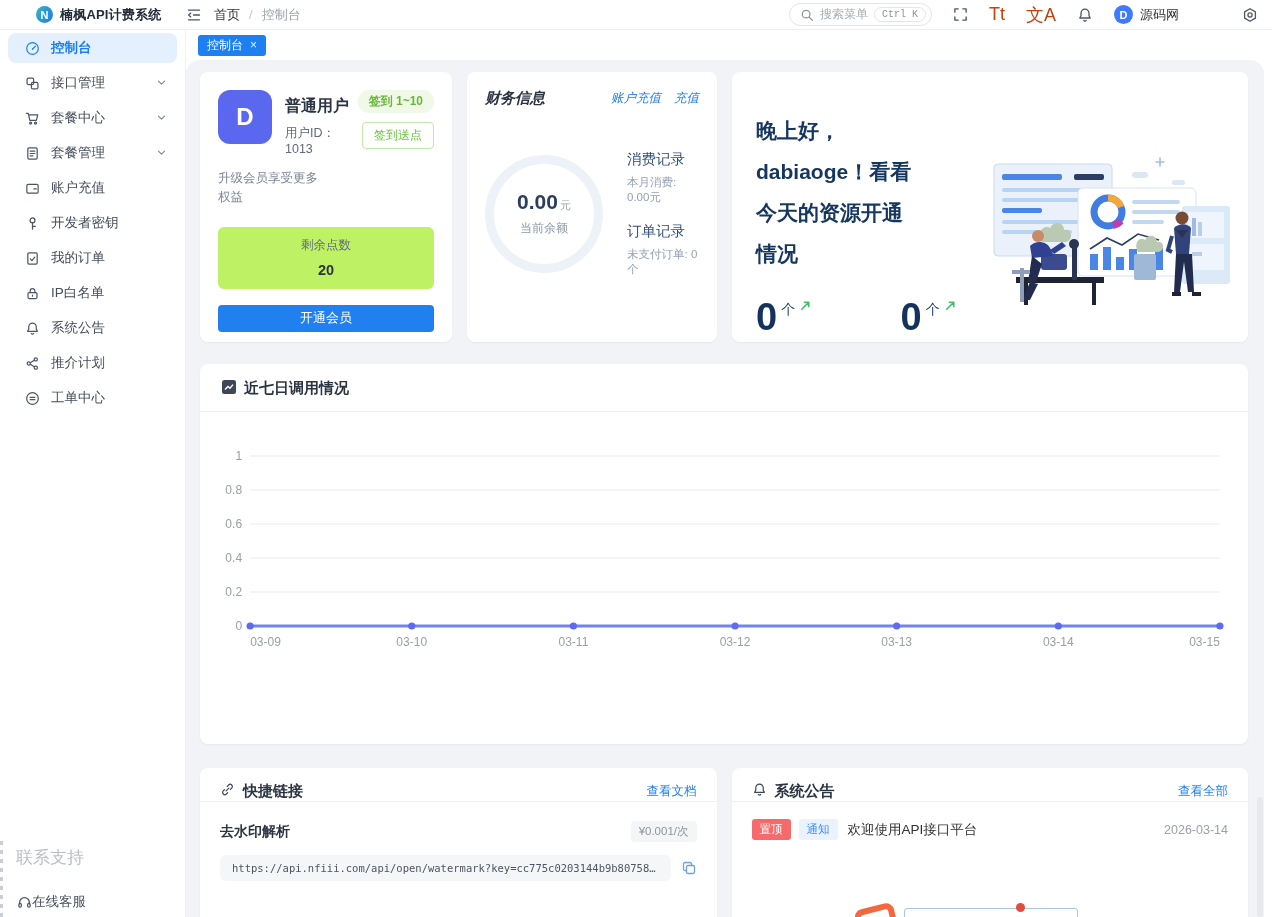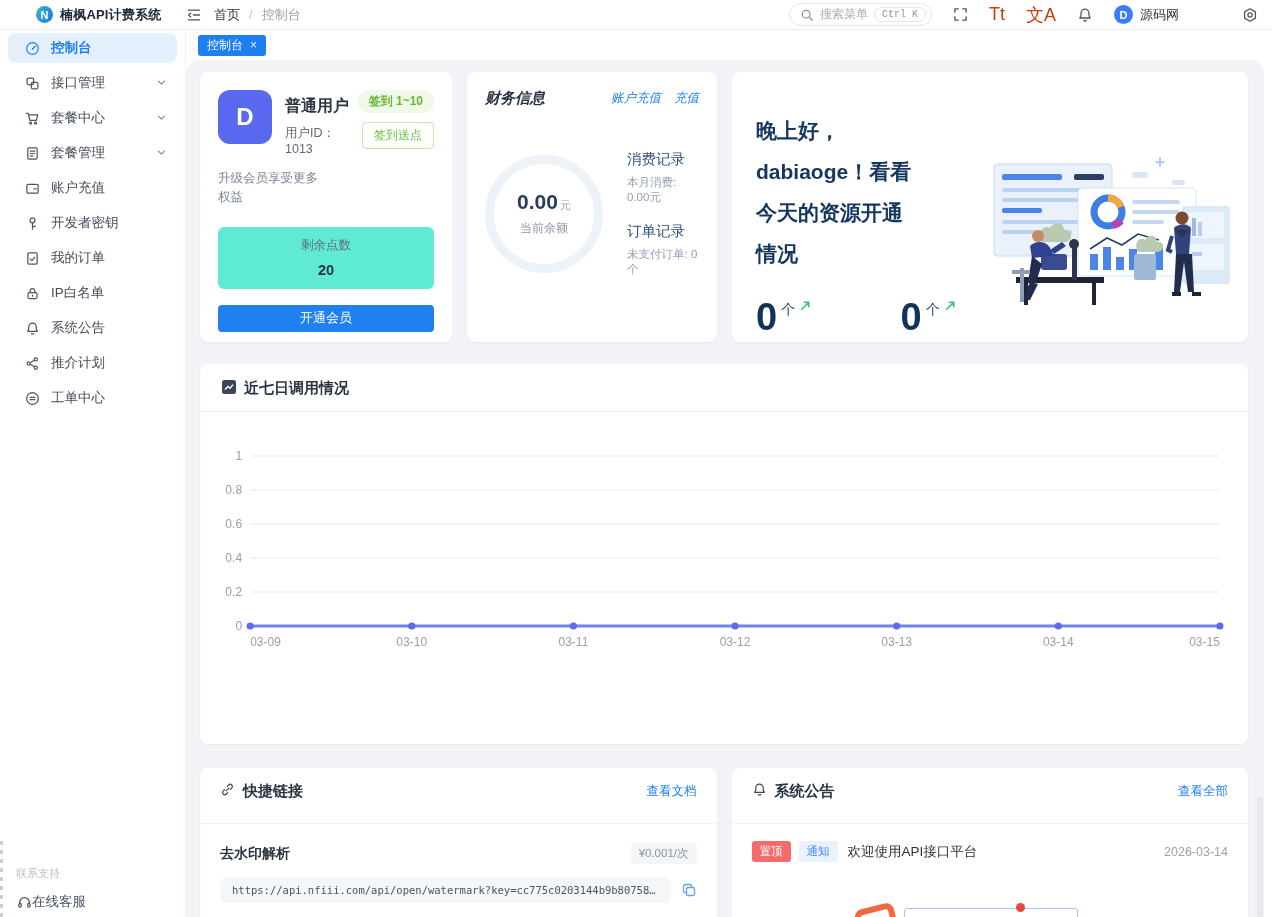--- a/index.html
+++ b/index.html
@@ -36,21 +36,21 @@
   
   .body-row { flex:1; display:flex; min-height:0; }
   .sidebar { width:186px; flex:none; background:#fff; border-right:1px solid #eef0f3; position:relative; padding-top:3px; }
   .nav-item { display:flex; align-items:center; height:30px; margin:0 8px 5px 8px; padding:0 10px 0 17px;
     border-radius:8px; color:#454d5a; font-size:13.5px; cursor:pointer; gap:11px; }
   .nav-item .chev { margin-left:auto; color:#7e8694; }
   .nav-item.active { background:#e4f0fd; color:#2080f0; font-weight:bold; }
   .nav-item.active .ni-icon { color:#2080f0; }
   .ni-icon { display:flex; color:#4c5563; }
   .sidebar-bottom { position:absolute; left:0; right:0; bottom:2px; padding:0 16px 4px 16px; }
-  .support-label { font-size:11px; color:#b9bfc8; margin-bottom:12px;font-family:Liberation Serif, serif; }
+  .support-label { font-size:17px; color:#b9bfc8; margin-bottom:24px;font-family:Liberation Serif, serif; }
   .support-item { display:flex; align-items:center; gap:0; font-size:13.5px; color:#4a5160; cursor:pointer; padding-left:1px; }
   .edge-dashes { position:absolute; left:0; bottom:0; width:3px; height:76px;
     background:repeating-linear-gradient(#c9ced6 0 4px, transparent 4px 9px); }
 
   .main-col { flex:1; min-width:0; background:#fff; display:flex; flex-direction:column; position:relative; }
   .tabbar { height:30px; flex:none; display:flex; align-items:center; padding-left:12px; background:#fff; }
   .tab-pill { background:#1e80f0; color:#fff; font-size:12px; border-radius:3px; height:21px;
     display:flex; align-items:center; gap:7px; padding:0 9px; cursor:pointer; }
   .tab-close { font-size:12px; opacity:.9; cursor:pointer; }
   .content { flex:1; background:#f1f3f6; border-radius:14px 14px 0 0; margin-right:8px;
@@ -67,21 +67,21 @@
     font-size:24px; font-weight:bold; display:flex; align-items:center; justify-content:center; flex:none; }
   .uc-mid { margin-left:13px; padding-top:6px; }
   .uc-role { font-size:16px; font-weight:bold; color:#2b3442; }
   .uc-id { font-size:12.5px; color:#606a78; margin-top:8px; }
   .uc-badges { margin-left:auto; display:flex; flex-direction:column; align-items:flex-end; gap:9px; }
   .signin-badge { background:#f0f9e8; color:#67b83a; font-size:12px; font-weight:bold;
     border-radius:11px; padding:3px 11px; white-space:nowrap; }
   .signin-btn { background:#fdfffc; color:#67c23a; font-size:12px; border:1px solid #c4e7ae;
     border-radius:4px; padding:4px 11px; cursor:pointer; white-space:nowrap; }
   .uc-hint { font-size:12.5px; color:#7c8796; line-height:1.55; margin-top:13px; width:100px; }
-  .points-box { margin-top:19px; background:#5eead4; border-radius:6px; text-align:center; padding:10px 0 11px; }
+  .points-box { margin-top:19px; background:#bef264; border-radius:6px; text-align:center; padding:10px 0 11px; }
   .points-label { font-size:12.5px; color:#636d7b; }
   .points-value { font-size:14.5px; font-weight:bold; color:#2b3442; margin-top:8px; }
   .vip-btn { margin-top:16px; width:100%; height:27px; background:#2080f0; color:#fff; border:none;
     border-radius:4px; font-size:13px; cursor:pointer; font-family:inherit; }
 
   
   .fin-card { width:250px; flex:none; height:270px; padding:17px 18px; }
   .fin-head { display:flex; align-items:center;font-style:italic; }
   .fin-title { font-size:15px; font-weight:bold; color:#2b3442; }
   .fin-links { margin-left:auto; display:flex; gap:13px; }
@@ -111,21 +111,21 @@
   .chart-card { margin-top:22px; height:380px; }
   .chart-head { display:flex; align-items:center; gap:8px; padding:15px 22px 13px; border-bottom:1px solid #f0f1f4; }
   .chart-title { font-size:15px; font-weight:bold; color:#2b3442; }
   .chart-body { padding:16px 14px 0 14px; }
 
   
   .row3 { display:flex; gap:15px; margin-top:24px; }
   .half-card { flex:1; min-width:0; }
   .ql-card { height:164px; }
   .ann-card { height:280px; }
-  .half-head { display:flex; align-items:center; gap:8px; padding:14px 20px 22px; border-bottom:1px solid #f0f1f4; }
+  .half-head { display:flex; align-items:center; gap:8px; padding:14px 20px 0; border-bottom:1px solid #f0f1f4; }
   .half-title { font-size:15px; font-weight:bold; color:#2b3442; }
   .half-link { margin-left:auto; }
   .ql-body { padding:19px 20px; }
   .ql-row1 { display:flex; align-items:center; }
   .ql-name { font-size:14px; font-weight:bold; color:#2b3442; }
   .price-badge { margin-left:auto; background:#f4f5f6; color:#8f959e; font-size:11.5px; border-radius:4px; padding:3px 8px; }
   .url-row { display:flex; align-items:center; gap:10px; margin-top:13px; }
   .url-pill { flex:1; min-width:0; background:#f4f6f8; border-radius:6px; padding:7px 12px;
     font-family:"DejaVu Sans Mono","Liberation Mono",monospace; font-size:10.5px; color:#4c5560;
     white-space:nowrap; overflow:hidden; text-overflow:ellipsis; cursor:text; }

